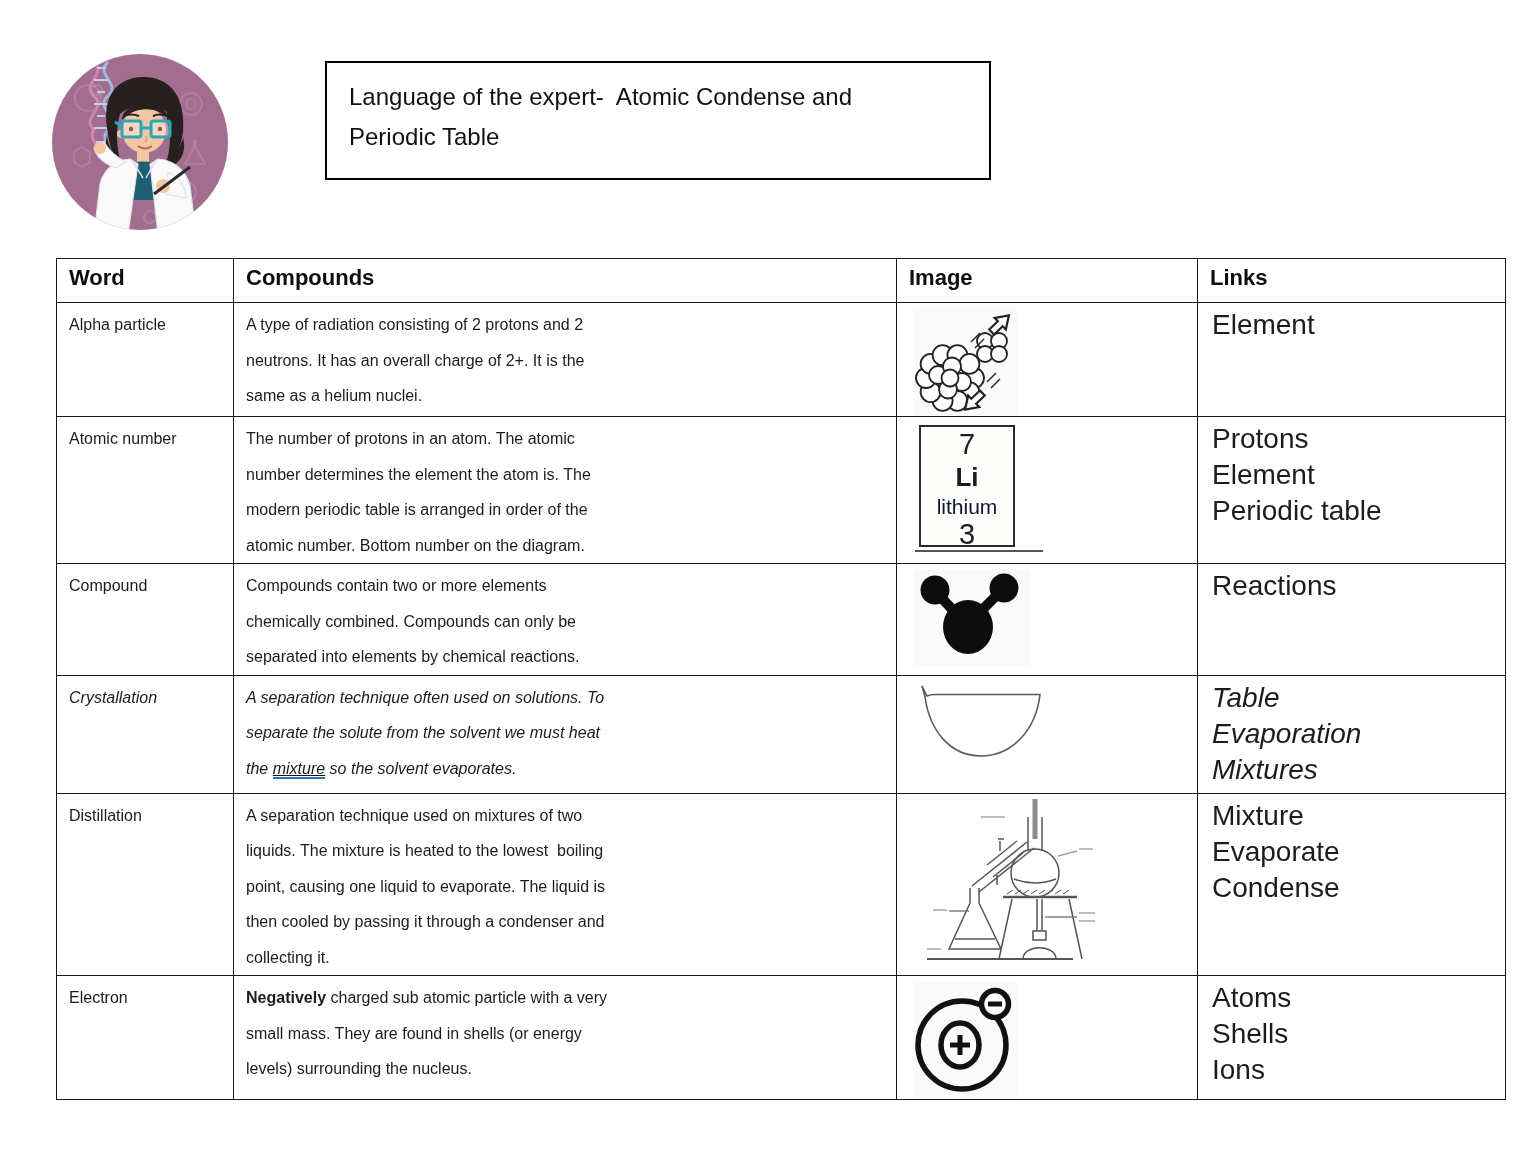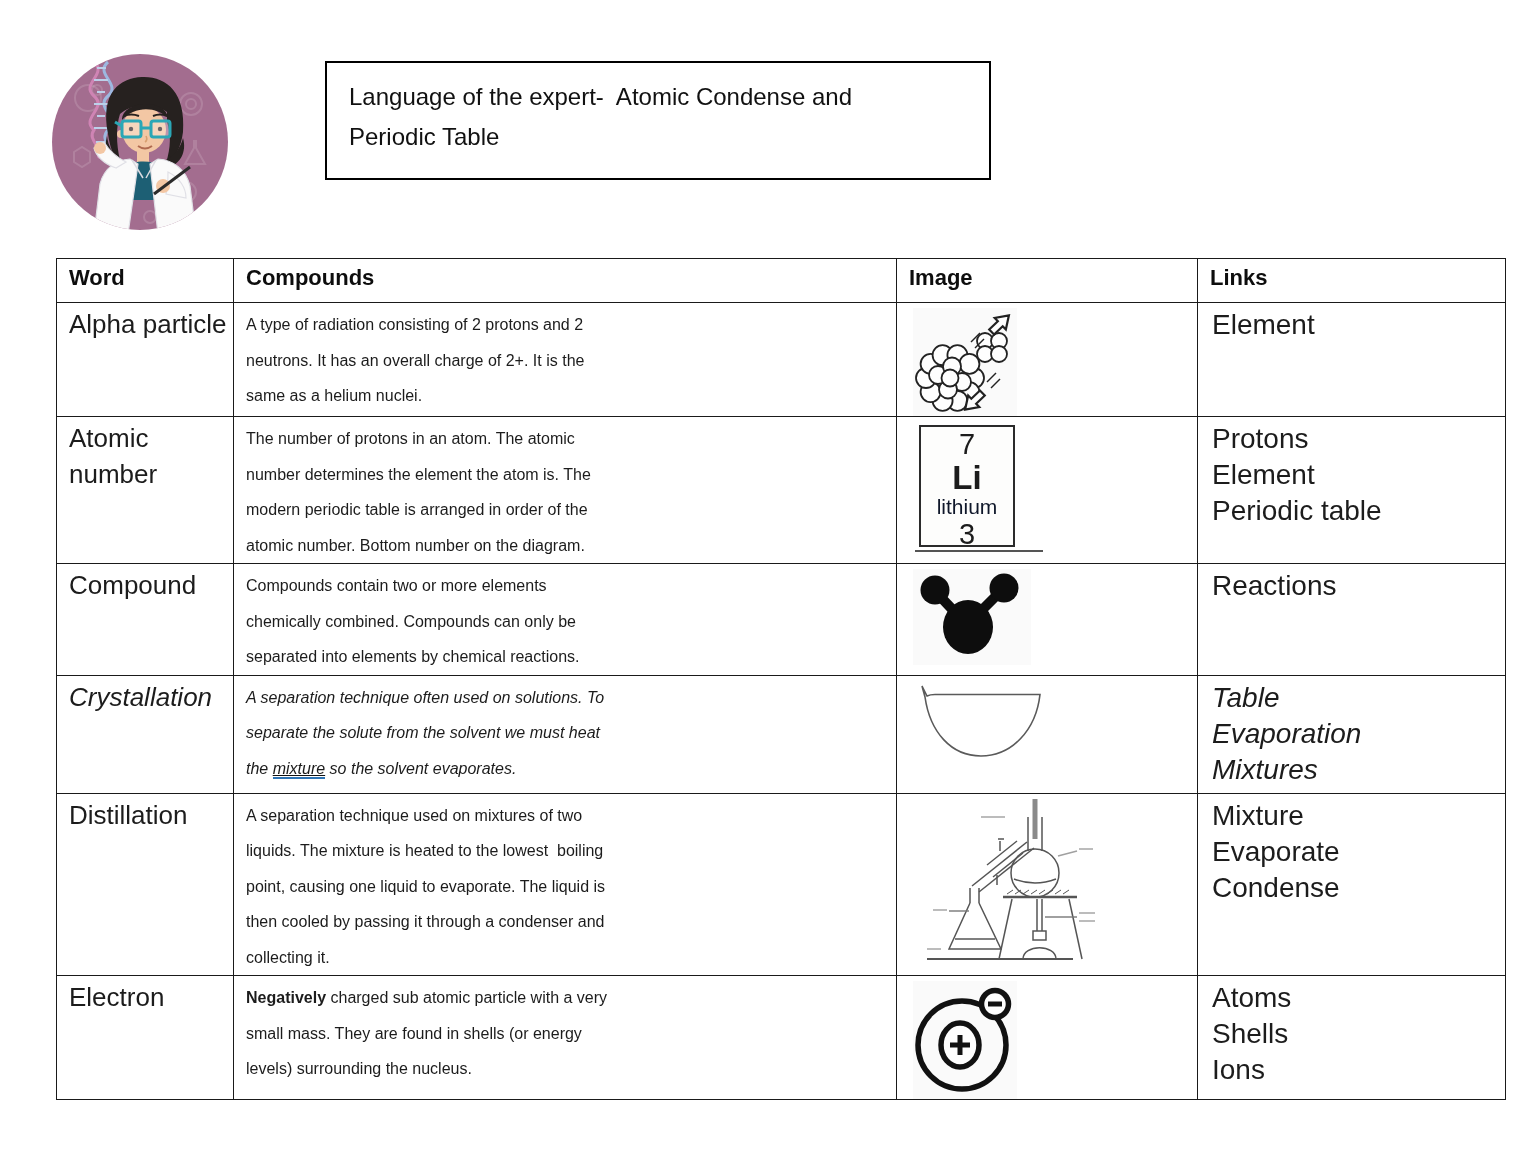--- a/index.html
+++ b/index.html
@@ -16,39 +16,39 @@
   
   table.vocab{position:absolute;left:56px;top:258px;width:1449px;
               border-collapse:collapse;table-layout:fixed;}
   table.vocab col.c-word{width:177px;}
   table.vocab col.c-def{width:663px;}
   table.vocab col.c-img{width:301px;}
   table.vocab col.c-links{width:308px;}
   table.vocab th, table.vocab td{border:1.5px solid #1a1a1a;vertical-align:top;box-sizing:border-box;}
   table.vocab thead tr{height:44px;}
   table.vocab th{font-size:22px;font-weight:bold;text-align:left;padding:6px 7px 0 12px;color:#0d0d0d;}
-  .word-cell{font-size:26px;line-height:35.5px;padding:4px 6px 0 12px;margin-left:21px;}
+  .word-cell{font-size:16px;line-height:35.5px;padding:4px 6px 0 12px;margin-left:21px;}
   .def-cell{font-size:16px;line-height:35.5px;padding:4px 30px 0 12px;white-space:pre-wrap;}
   .def-cell span.bold{font-weight:bold;}
   .def-cell span.underline{text-decoration:underline;text-decoration-color:#111;
                            border-bottom:2px solid #2e74b5;}
   .links-cell{font-size:28px;line-height:36px;padding:4px 22px 0 14px;}
   .img-cell{padding:5px 0 0 16px;}
 
   .row-0{height:110px;} .row-1{height:78px;} .row-2{height:144px;}
   .row-3{height:108px;} .row-4{height:118px;font-style:italic;} .row-5{height:181px;} .row-6{height:118px;}
 
   
   .ic{display:inline-block;}
   .ic.lightbg{background:#fafafa;}
   .atom-dot{margin-top:3px;}
   .element-card{margin:3px 0 0 6px;width:96px;height:122px;border:2.5px solid #2b2b2b;
                 background:#fdfdfc;text-align:center;box-sizing:border-box;padding-top:2px;}
   .element-card .mass{font-size:29px;line-height:31px;}
-  .element-card .symbol{font-size:33px;line-height:35px;font-weight:bold;}
+  .element-card .symbol{font-size:26px;line-height:35px;font-weight:bold;}
   .element-card .ename{font-size:21px;line-height:24px;color:#0f172a;}
   .element-card .enum{font-size:29px;line-height:30px;}
   .card-underline{width:128px;height:2px;background:#555;margin:3px 0 0 2px;}
   .distill-wrap{margin-left:12px;}
 </style>
 </head>
 <body>
 
 <div class="page">
 

